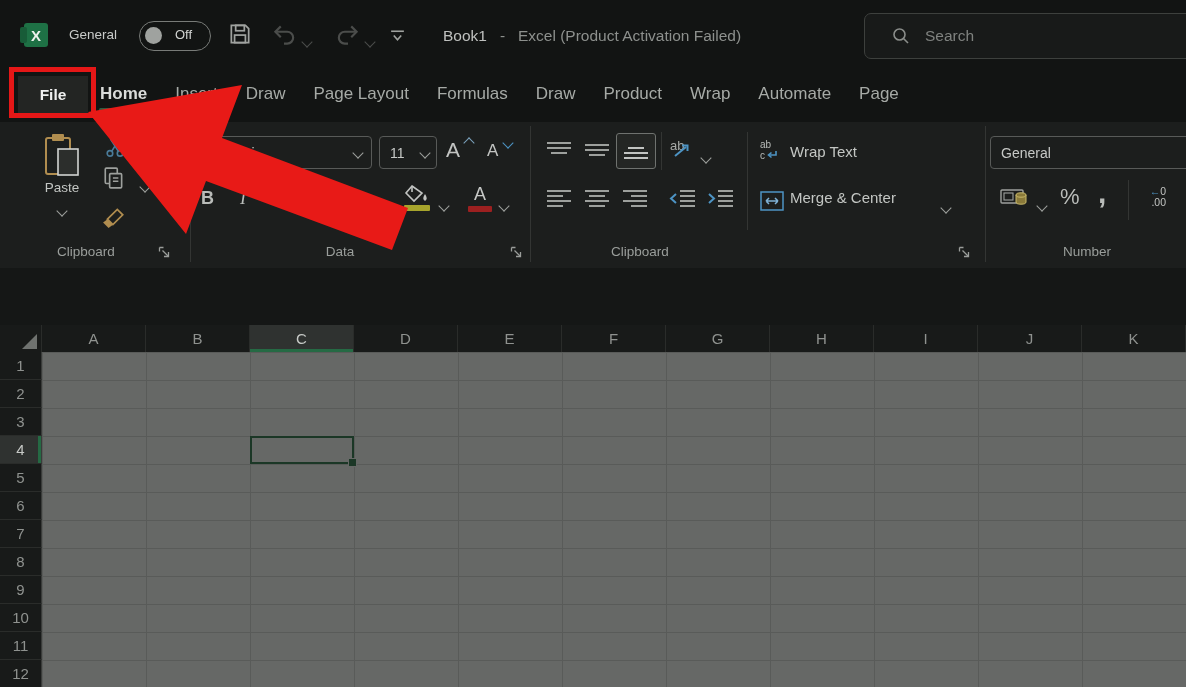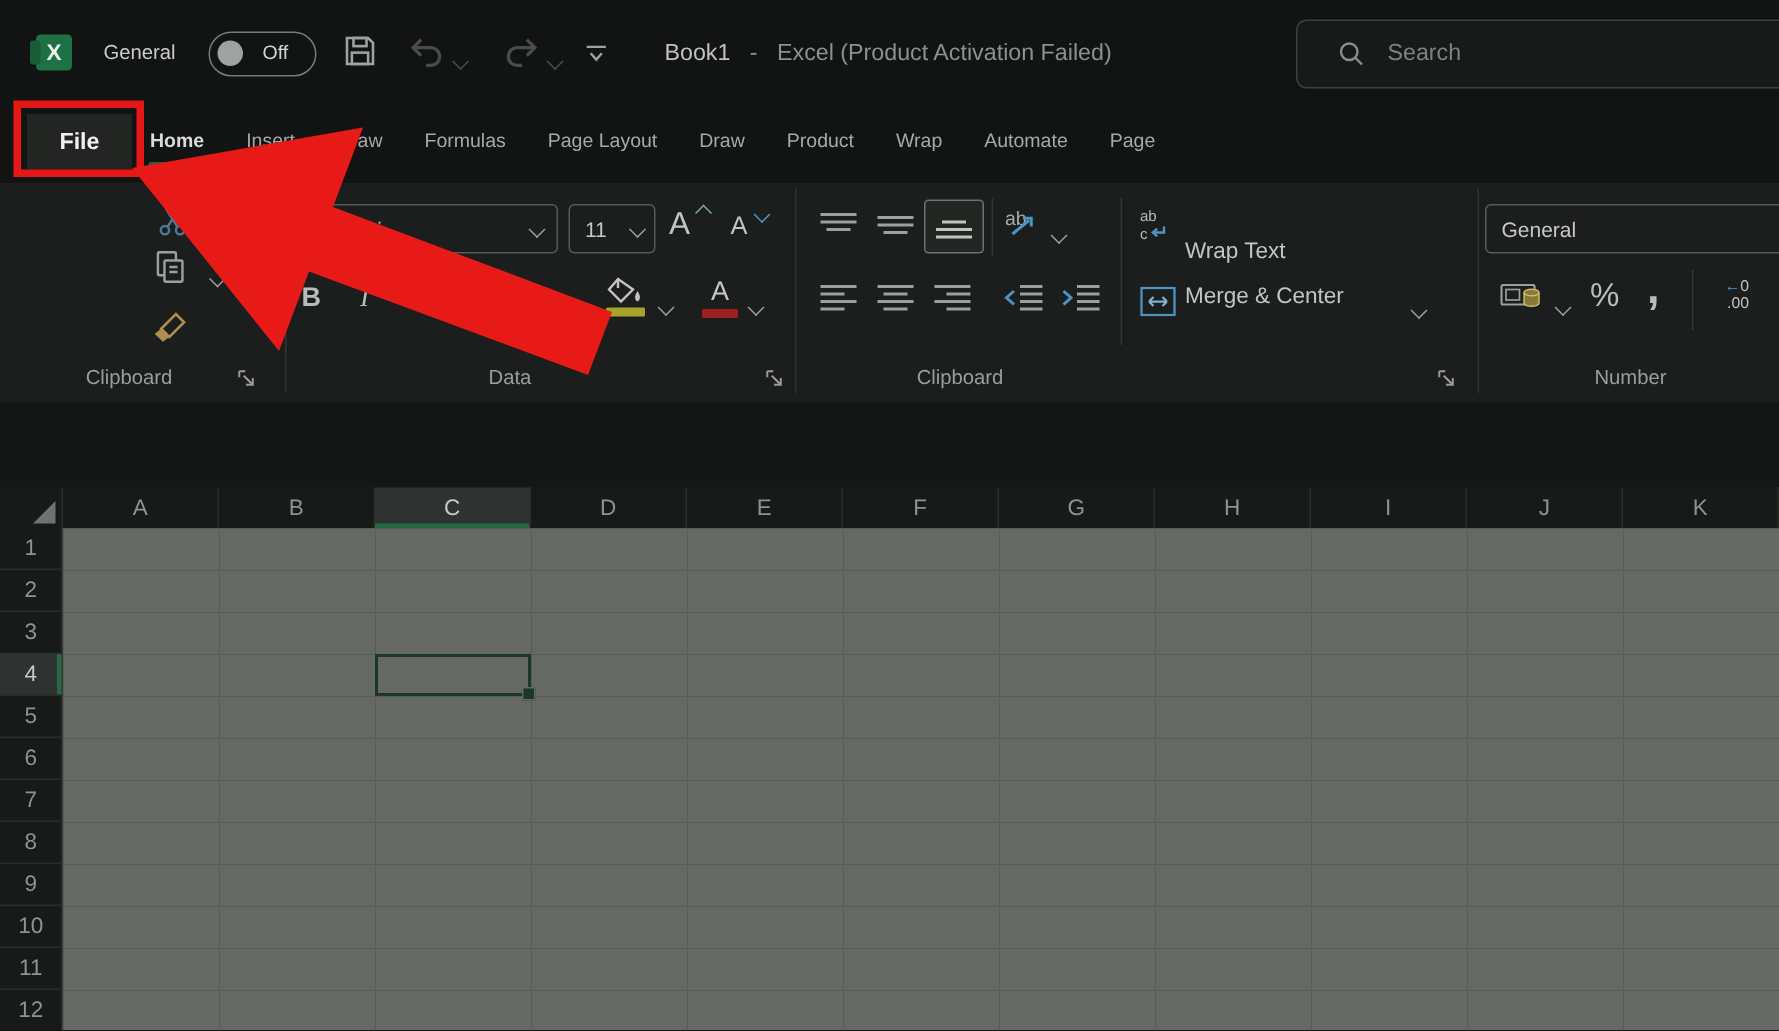--- a/index.html
+++ b/index.html
@@ -22,21 +22,21 @@
   .searchbox{position:absolute;left:864px;top:13px;width:332px;height:44px;background:#181a19;
              border:1px solid #3d403d;border-radius:7px;display:flex;align-items:center;}
   .searchbox input{background:transparent;border:none;outline:none;color:#cfd1cf;font-size:15.5px;
              font-family:"Liberation Sans",sans-serif;width:220px;}
   .searchbox input::placeholder{color:#7f827f;}
   
   .tabsrow{position:absolute;left:0;top:70px;width:1186px;height:52px;background:#121413;}
   .file-btn{position:absolute;left:18px;top:76px;width:70px;height:37px;background:#232523;color:#f0f1f0;
             font-size:15.5px;font-weight:600;display:flex;align-items:center;justify-content:center;}
   #tabs-container{position:absolute;left:86px;top:70px;height:48px;display:flex;align-items:center;}
-  .tab{position:relative;padding:0 14px;font-size:13px;color:#a6aaa6;height:44px;line-height:44px;}
+  .tab{position:relative;padding:0 14px;font-size:17px;color:#a6aaa6;height:44px;line-height:44px;}
   .tab.active{color:#dadcda;font-weight:600;}
   .tab.active::after{content:"";position:absolute;left:13px;right:13px;bottom:5px;height:3px;background:#2d5e41;border-radius:2px;}
   
   .ribbon{position:absolute;left:0;top:122px;width:1186px;height:146px;background:#1c1e1d;border-bottom:1px solid #303230;}
   .vdiv{position:absolute;top:4px;width:1px;height:136px;background:#333533;}
   .grouplabel{position:absolute;top:122px;width:100px;text-align:center;font-size:13.5px;color:#9a9e9b;}
   .chev{display:inline-block;width:7px;height:7px;border-right:1.6px solid #9da09d;border-bottom:1.6px solid #9da09d;transform:rotate(45deg);}
   .chev.up{transform:rotate(-135deg);}
   .chev.blue{border-color:#4d94c4;}
   .combo{position:absolute;height:31px;border:1px solid #585a58;border-radius:4px;background:#1c1e1d;
@@ -132,34 +132,43 @@
       <input placeholder="Search" style="">
     </div>
   </div>
 
   <div class="tabsrow"></div>
   <div class="file-btn">File</div>
   <div id="tabs-container">
       <div class="tab active">Home</div>
       <div class="tab">Insert</div>
       <div class="tab">Draw</div>
+      <div class="tab">Page Layout</div>
       <div class="tab">Formulas</div>
-      <div class="tab">Page Layout</div>
       <div class="tab">Draw</div>
       <div class="tab">Product</div>
       <div class="tab">Wrap</div>
       <div class="tab">Automate</div>
       <div class="tab">Page</div>
     </div>
 
   <div class="ribbon">
     <div class="vdiv" style="left:190px;"></div>
     <div class="vdiv" style="left:530px;"></div>
     <div class="vdiv" style="left:985px;"></div>
 
+    <div class="abs" style="left:36px;top:11px;width:52px;text-align:center;">
+      <svg class="icon" width="36" height="44" viewBox="0 0 36 44" style="margin:0 auto;">
+        <rect x="2" y="5" width="24" height="36" rx="2" fill="none" stroke="#b08d4f" stroke-width="2"></rect>
+        <rect x="8" y="1" width="12" height="7" rx="1" fill="#b08d4f"></rect>
+        <rect x="14" y="16" width="20" height="26" fill="#2c2e2c" stroke="#d2d4d2" stroke-width="1.6"></rect>
+      </svg>
+      <div style="font-size:13.5px;color:#c3c6c3;margin-top:3px;">Paste</div>
+      <div style="margin-top:6px;"><span class="chev"></span></div>
+    </div>
     <div class="abs" style="left:104px;top:14px;">
       <svg class="icon" width="22" height="22" viewBox="0 0 24 24" fill="none" stroke="#4a7b99" stroke-width="1.8">
         <circle cx="6.5" cy="19" r="3"></circle>
           <circle cx="17.5" cy="19" r="3"></circle>
         <path d="M8.5 16.5 L17 3 M15.5 16.5 L7 3"></path>
       </svg>
     </div>
     <div class="abs" style="left:103px;top:44px;">
       <svg class="icon" width="22" height="24" viewBox="0 0 20 22" fill="none" stroke="#9da09d" stroke-width="1.5">
         <rect x="2" y="2" width="11" height="14" rx="1"></rect>
@@ -311,21 +320,21 @@
     </div>
     <div class="vdiv" style="left:747px;top:10px;height:98px;"></div>
     <div class="abs" style="left:760px;top:17px;width:220px;height:26px;">
       <div class="wrapico" style="left:0;top:1px;">
         <div><span>ab</span></div>
         <div><span>c</span><svg width="13" height="10" viewBox="0 0 13 10" style="vertical-align:-1px;">
               <path d="M11 1 v4 h-7" fill="none" stroke="#4d94c4" stroke-width="1.6"></path>
               <path d="M6.5 2.5 L3.5 5 L6.5 7.5" fill="none" stroke="#4d94c4" stroke-width="1.6"></path>
             </svg></div>
       </div>
-      <span class="aligntxt" style="left:30px;top:20px;">Wrap Text</span>
+      <span class="aligntxt" style="left:30px;top:4px;">Wrap Text</span>
     </div>
     <div class="abs" style="left:760px;top:67px;width:220px;height:26px;">
       <svg class="icon" width="24" height="20" viewBox="0 0 24 20" style="position:absolute;left:0;top:2px;">
         <rect x="1" y="1" width="22" height="18" fill="none" stroke="#4d94c4" stroke-width="1.5"></rect>
         <path d="M6 10 h12 M6 10 l3 -3 M6 10 l3 3 M18 10 l-3 -3 M18 10 l-3 3" fill="none" stroke="#7fb2d6" stroke-width="1.5"></path>
       </svg>
       <span class="aligntxt" style="left:30px;top:0;">Merge &amp; Center</span>
     </div>
     <div class="abs" style="left:942px;top:76px;"><span class="chev"></span></div>
     <div class="grouplabel" style="left:590px;">Clipboard</div>

